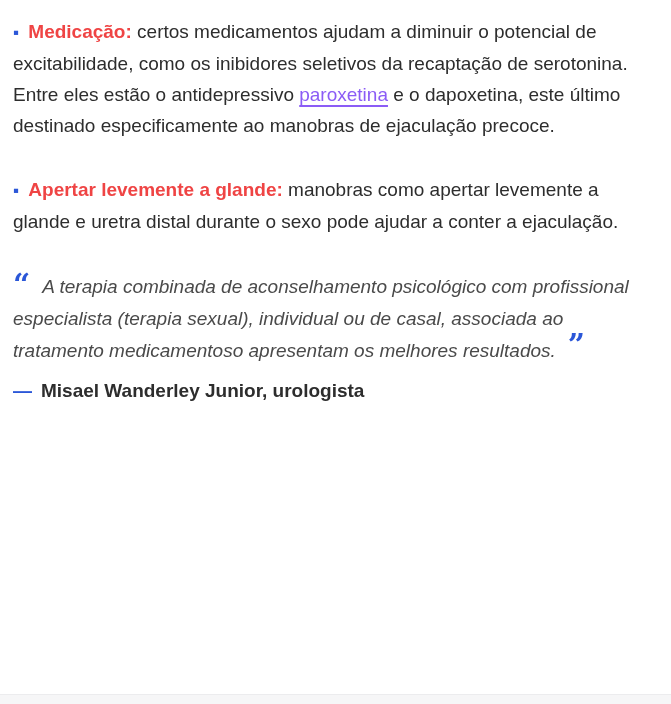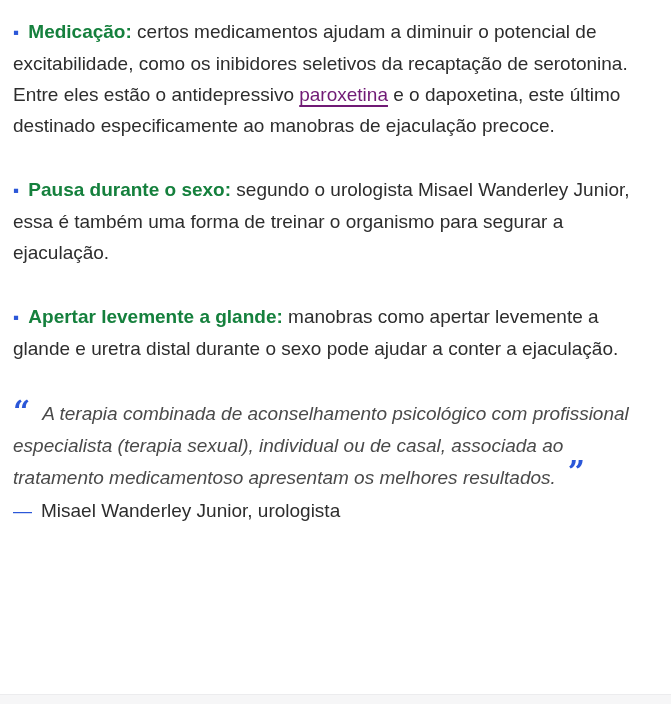--- a/index.html
+++ b/index.html
@@ -20,24 +20,24 @@
   p.item {
     margin: 0 0 33px 0;
   }
   .bullet {
     color: #2b57d8;
     font-size: 17px;
     margin-right: 4px;
   }
   strong.lead {
     font-weight: bold;
-    color: #15803d;
+    color: #ef4444;
   }
   a.inline-link {
-    color: #701a75;
+    color: #8b5cf6;
     text-decoration: underline;
     text-decoration-thickness: 2px;
     text-underline-offset: 4px;
   }
   figure.pull-quote {
     margin: 34px 0 0 0;
     font-size: 19px;
     line-height: 32px;
   }
   .quote-body {
@@ -56,22 +56,22 @@
     margin-right: 12px;
     position: relative;
     top: 2px;
   }
   .qmark.close {
     margin-left: 12px;
     position: relative;
     top: -2px;
   }
   figcaption.attribution {
-    margin-top: 1px;
-    font-weight: normal;
+    margin-top: 8px;
+    font-weight: bold;
     font-size: 19px;
     color: #2d2d2d;
   }
   .attr-dash {
     color: #2b57d8;
     margin-right: 9px;
   }
   .bottom-strip {
     position: absolute;
     left: 0; right: 0; bottom: 0;
@@ -86,25 +86,20 @@
 <main class="content">
 
   <p class="item">
     <span class="bullet">▪</span>
     <strong class="lead">Medicação:</strong>
     <span>certos medicamentos ajudam a diminuir o potencial de excitabilidade, como os inibidores seletivos da recaptação de serotonina. Entre eles estão o antidepressivo</span>
     <a href="#" class="inline-link">paroxetina</a>
     <span>e o dapoxetina, este último destinado especificamente ao manobras de ejaculação precoce.</span>
   </p>
 
-  <p class="item">
-    <span class="bullet">▪</span>
-    <strong class="lead">Pausa durante o sexo:</strong>
-    <span>segundo o urologista Misael Wanderley Junior, essa é também uma forma de treinar o organismo para segurar a ejaculação.</span>
-  </p>
 
   <p class="item">
     <span class="bullet">▪</span>
     <strong class="lead">Apertar levemente a glande:</strong>
     <span>manobras como apertar levemente a glande e uretra distal durante o sexo pode ajudar a conter a ejaculação.</span>
   </p>
 
 
   <figure class="pull-quote">
     <span class="qmark open">“</span><span class="quote-body">A terapia combinada de aconselhamento psicológico com profissional especialista (terapia sexual), individual ou de casal, associada ao tratamento medicamentoso apresentam os melhores resultados.</span><span class="qmark close">”</span>

